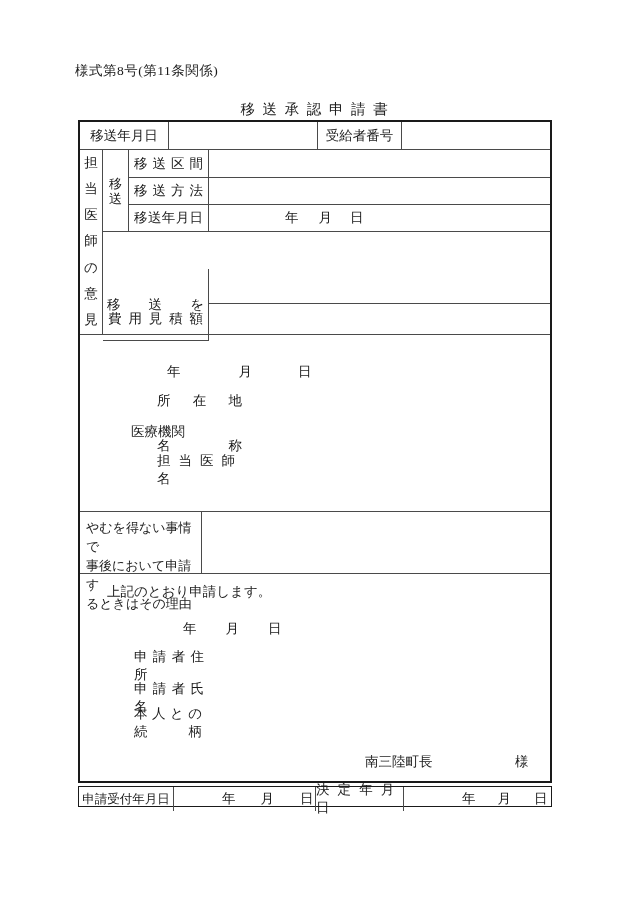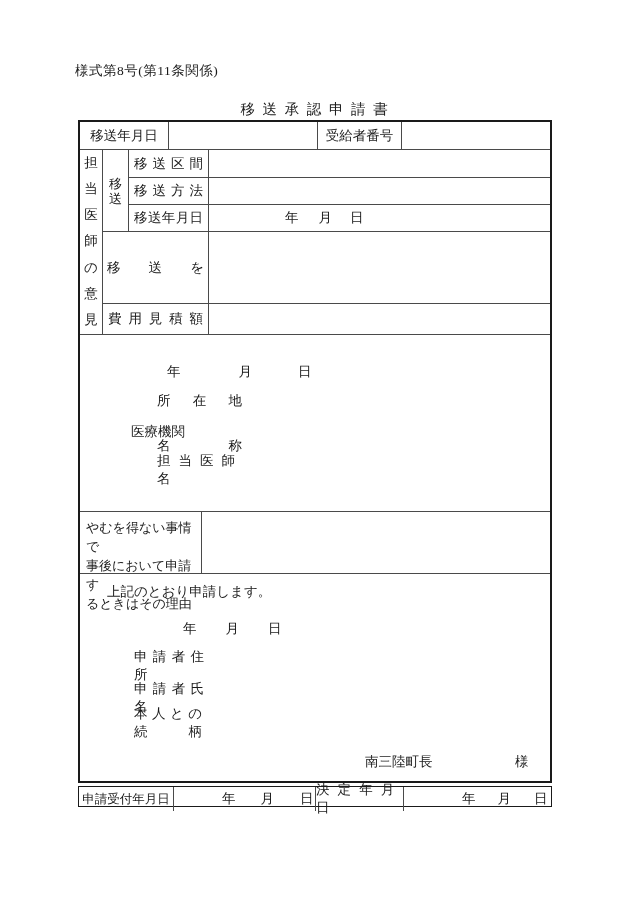--- a/index.html
+++ b/index.html
@@ -23,21 +23,21 @@
     border:1.5px solid #1a1a1a; position:absolute;
   }
   .cell { position:absolute; font-size:13.5px; }
   .br { border-right:1px solid #4a4a4a; }
   .bb { border-bottom:1px solid #4a4a4a; }
   .ctr { display:flex; align-items:center; justify-content:center; }
   .jst-wrap { display:flex; align-items:center; }
   .jst-wrap > span { display:block; width:100%; padding:0 5px; text-align:justify; text-align-last:justify; }
   .vert-col { display:flex; flex-direction:column; justify-content:space-between; align-items:center; padding:4px 0 5px 0; font-size:13.5px; }
   .stack2 { display:flex; flex-direction:column; justify-content:center; align-items:center; line-height:15px; font-size:13px; }
-  .two-line { display:flex; flex-direction:column; justify-content:center; gap:12px; }
+  .two-line { display:flex; flex-direction:column; justify-content:center; gap:12px;margin-top:37px; }
   .two-line > span { display:block; width:100%; padding:0 4px; text-align:justify; text-align-last:justify; }
   .date-row { display:flex; align-items:center; }
   .date-row span { display:inline-block; }
   .reason-lines { padding:6px 6px 0 6px; font-size:13px; line-height:19px; }
   .sig-line { position:absolute; font-size:13.5px; }
   .jl { text-align:justify; text-align-last:justify; display:block; }
   .small { font-size:12.5px; }
 </style>
 </head>
 <body>

